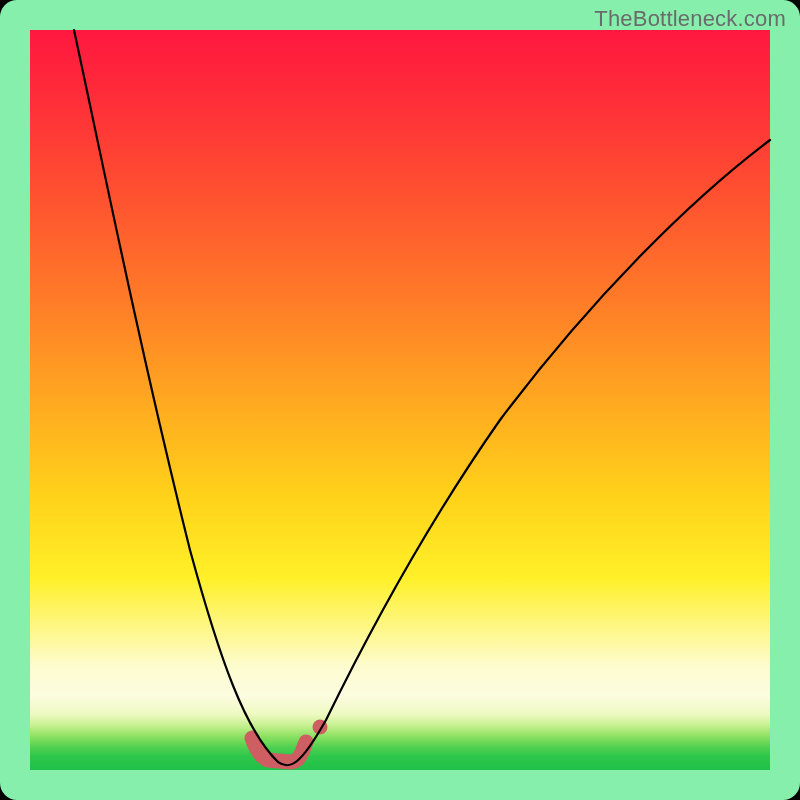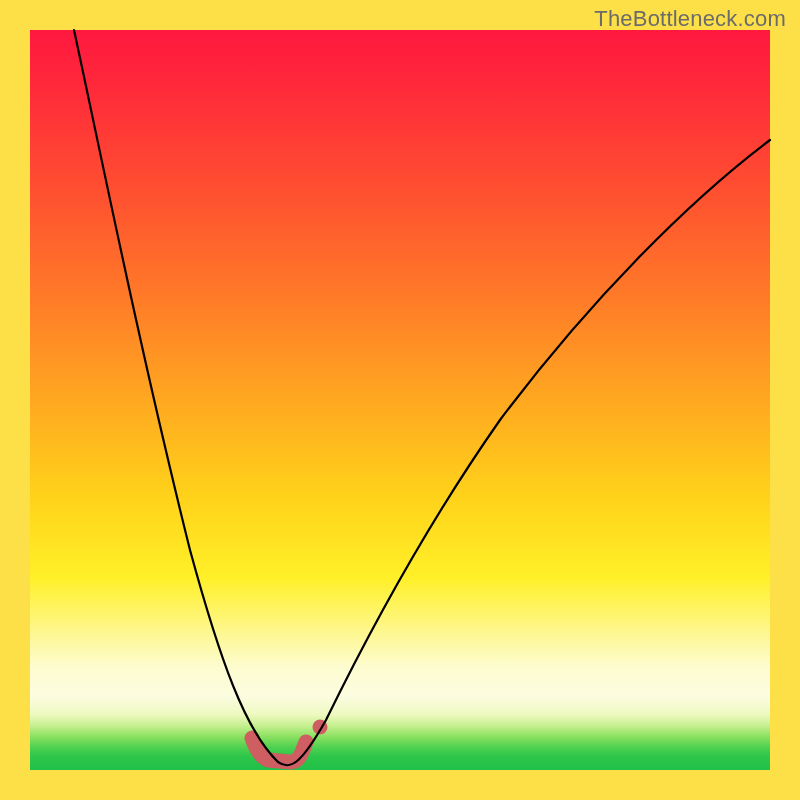--- a/index.html
+++ b/index.html
@@ -10,21 +10,22 @@
     background: #000;
     overflow: hidden;
     font-family: Arial, Helvetica, sans-serif;
   }
   .frame {
     position: absolute;
     left: 0;
     top: 0;
     width: 800px;
     height: 800px;
-    background: #fde047;
+    background: #86efac;
+    border-radius: 17px;
   }
   .plot-area {
     position: absolute;
     left: 30px;
     top: 30px;
     width: 740px;
     height: 740px;
     
     background: linear-gradient(
       to bottom,

